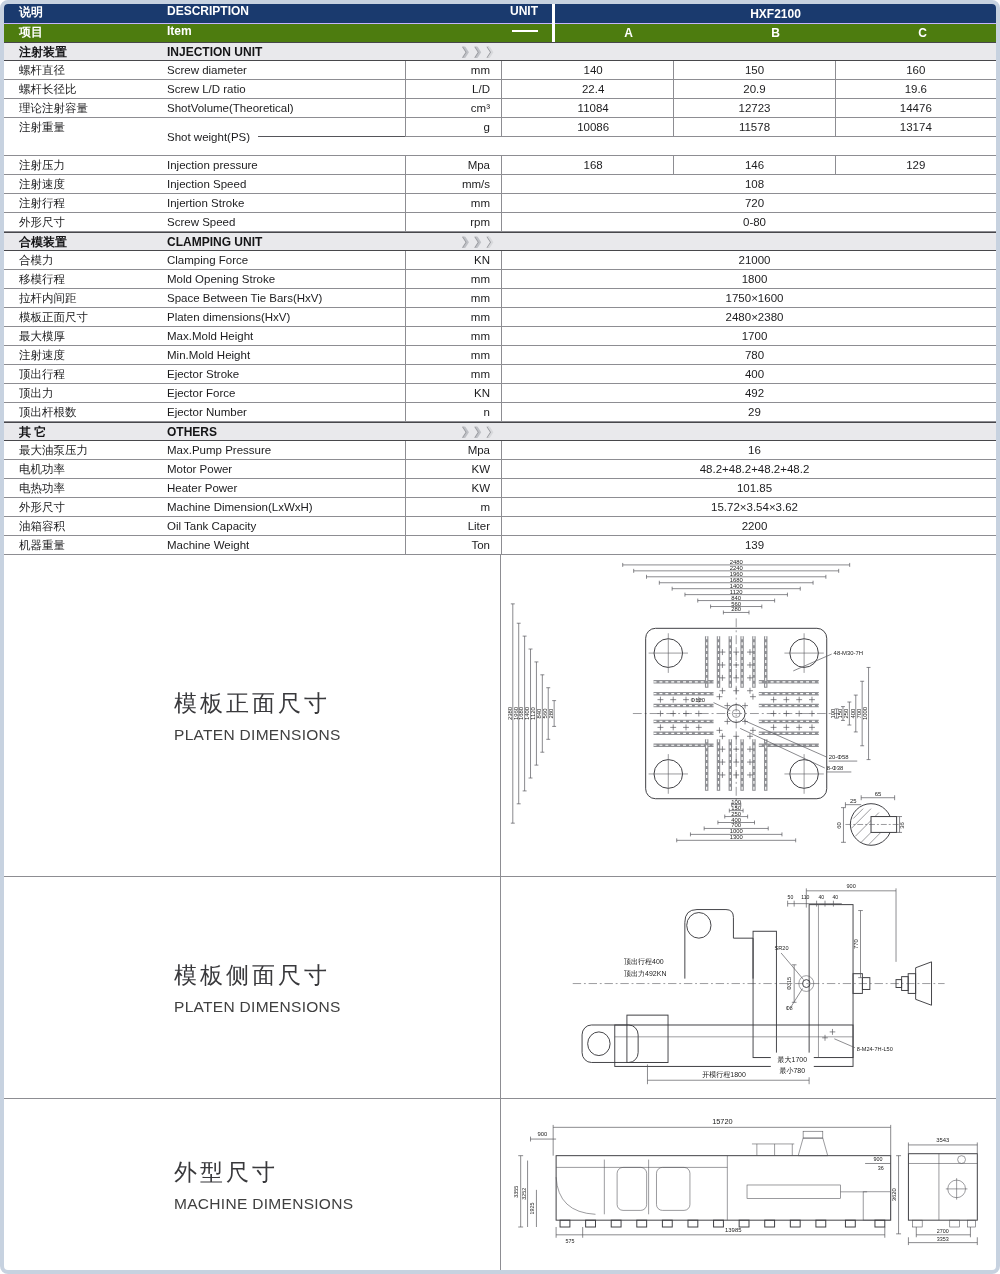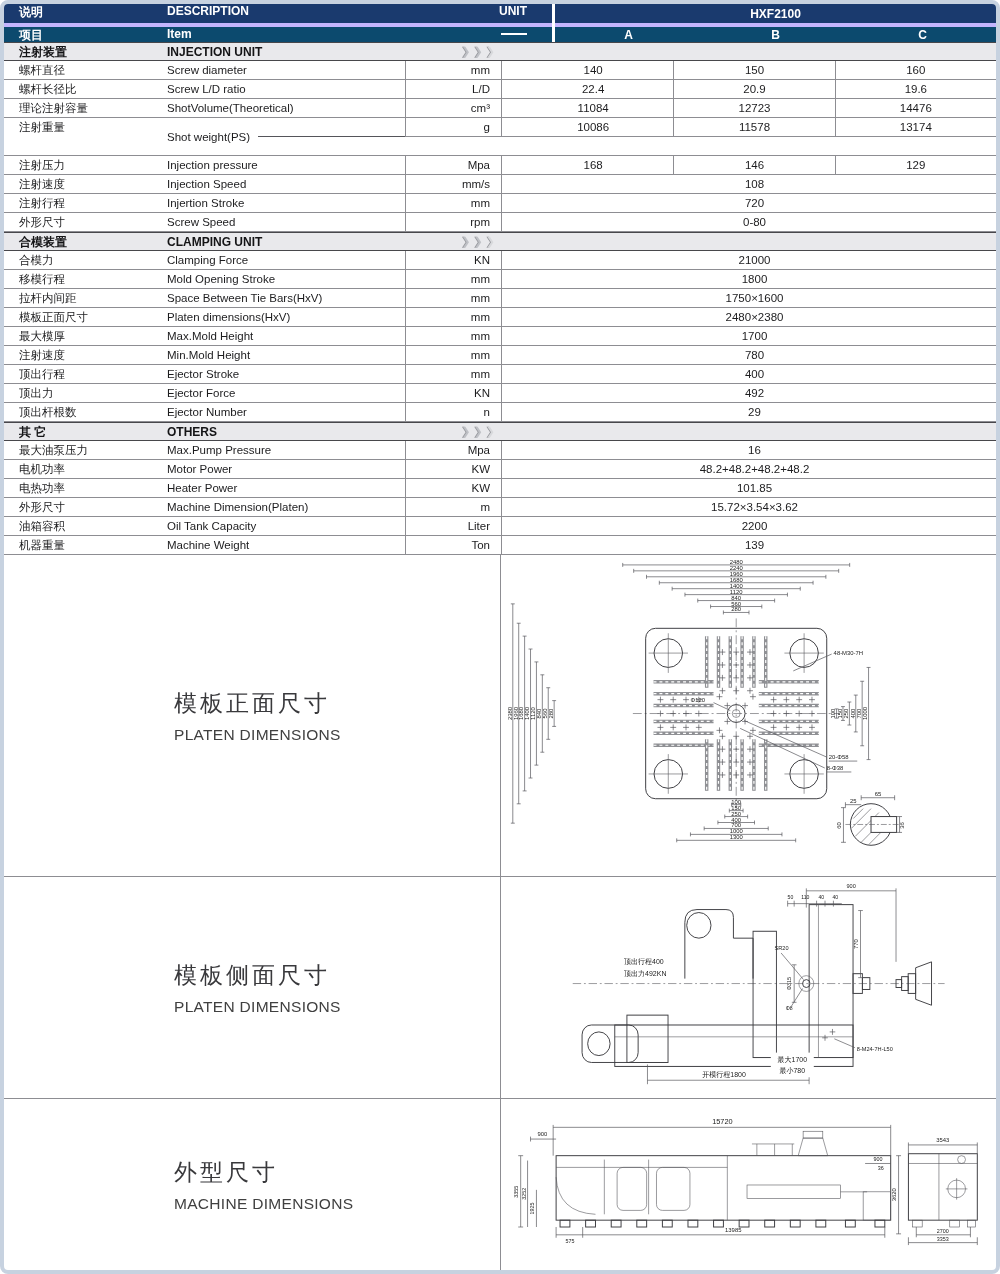--- a/index.html
+++ b/index.html
@@ -5,24 +5,24 @@
   html,body{margin:0;padding:0;background:#fff;}
   *{box-sizing:border-box;}
   body{font-family:"Liberation Sans","DejaVu Sans",sans-serif;}
   .page{width:1000px;height:1274px;border:4px solid #c7d2e0;border-radius:8px;overflow:hidden;background:#fff;}
 
   
   .hrow{display:flex;height:19px;font-weight:bold;color:#fff;font-size:12px;}
   .hleft{width:548px;display:flex;}
   .hright{flex:1;margin-left:3px;display:flex;align-items:center;justify-content:center;}
   .hrow1 .hleft,.hrow1 .hright{background:#1a3a6e;}
-  .hrow2 .hleft,.hrow2 .hright{background:#0c4a6e;border-top:4px solid #c4b5fd;}
+  .hrow2 .hleft,.hrow2 .hright{background:#4d7c0f;border-top:1px solid #c4b5fd;}
   .h-cn{width:163px;padding-left:15px;}
   .h-en{width:238px;}
-  .h-unit{flex:1;text-align:right;padding-right:25px;}
+  .h-unit{flex:1;text-align:right;padding-right:14px;}
   .unit-dash{display:inline-block;width:26px;height:2px;background:#fff;vertical-align:middle;margin-bottom:2px;}
   .habc{flex:1;text-align:center;}
 
   
   .trow{display:flex;height:19px;line-height:18px;border-bottom:1px solid #8d8d92;font-size:11.5px;color:#1c1c1e;}
   .trow.dual{height:38px;line-height:18px;}
   .c-cn{width:163px;padding-left:15px;white-space:nowrap;}
   .c-en{width:238px;white-space:nowrap;}
   .c-unit{width:96px;text-align:right;padding-right:11px;}
   .data-row .c-unit{border-left:1px solid #8d8d92;}
@@ -292,21 +292,21 @@
       <div class="trow data-row">
         <div class="c-cn">电热功率</div>
         <div class="c-en">Heater Power</div>
         <div class="c-unit">KW</div>
         <div class="c-vals">
           <div class="vcell">101.85</div>
         </div>
       </div>
       <div class="trow data-row">
         <div class="c-cn">外形尺寸</div>
-        <div class="c-en">Machine Dimension(Platen)</div>
+        <div class="c-en">Machine Dimension(LxWxH)</div>
         <div class="c-unit">m</div>
         <div class="c-vals">
           <div class="vcell">15.72×3.54×3.62</div>
         </div>
       </div>
       <div class="trow data-row">
         <div class="c-cn">油箱容积</div>
         <div class="c-en">Oil Tank Capacity</div>
         <div class="c-unit">Liter</div>
         <div class="c-vals">

